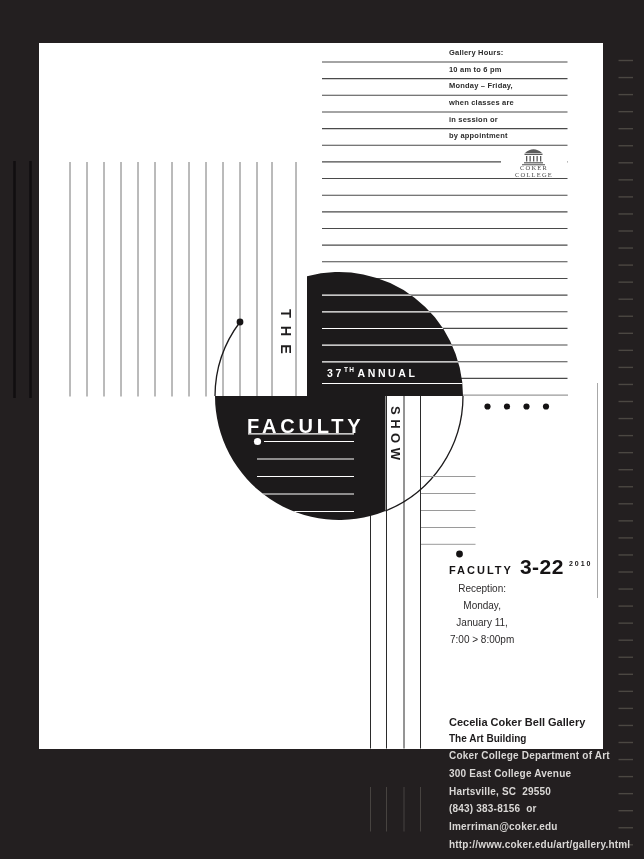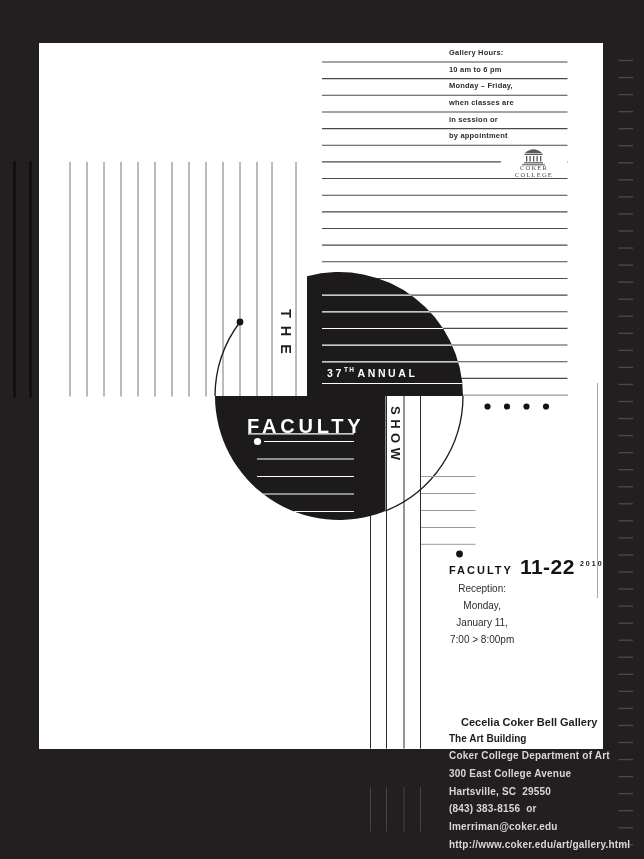--- a/index.html
+++ b/index.html
@@ -27,21 +27,21 @@
   .title-faculty{left:247px;top:415px;color:#ffffff;font-weight:700;
     font-size:20px;letter-spacing:3.8px;}
   .title-show{left:403px;top:406px;font-size:13px;font-weight:700;
     letter-spacing:4.5px;color:#1f1d1e;}
   .date-line{left:449px;top:555px;display:flex;align-items:baseline;color:#151314;}
   .date-line .month{font-size:11px;font-weight:700;letter-spacing:2px;}
   .date-line .days{font-size:21px;font-weight:700;letter-spacing:.5px;margin-left:7px;}
   .date-line .year{font-size:7px;font-weight:700;letter-spacing:2px;
     margin-left:5px;position:relative;top:-8px;}
   .reception{left:450px;top:580px;font-size:10px;line-height:17px;color:#2d2b2c;text-align:center;}
-  .venue-name{left:449px;top:716px;font-size:11px;font-weight:700;color:#1d1b1c;margin-left:12px;}
+  .venue-name{left:449px;top:716px;font-size:11px;font-weight:700;color:#1d1b1c;}
   .venue-building{left:449px;top:733px;font-size:10px;font-weight:700;color:#1d1b1c;}
   .footer{left:449px;top:747px;font-size:10px;line-height:17.8px;
     font-weight:700;color:#d9d7d5;letter-spacing:.2px;}
 </style>
 </head>
 <body>
 
 <div id="stage">
 
   <svg id="art" width="644" height="859" viewBox="0 0 644 859">
@@ -215,21 +215,21 @@
   <div class="txt rot title-the">THE</div>
 
   <div class="txt title-annual"><span>37</span><sup>TH</sup><span class="word">ANNUAL</span></div>
 
   <div class="txt title-faculty">FACULTY</div>
 
   <div class="txt rot title-show">SHOW</div>
 
   <div class="txt date-line">
     <span class="month">FACULTY</span>
-    <span class="days">11-22</span>
+    <span class="days">3-22</span>
     <span class="year">2010</span>
   </div>
 
   <div class="txt reception">Reception:
 Monday,
 January 11,
 7:00 &gt; 8:00pm</div>
 
   <div class="txt venue-name">Cecelia Coker Bell Gallery</div>
 

